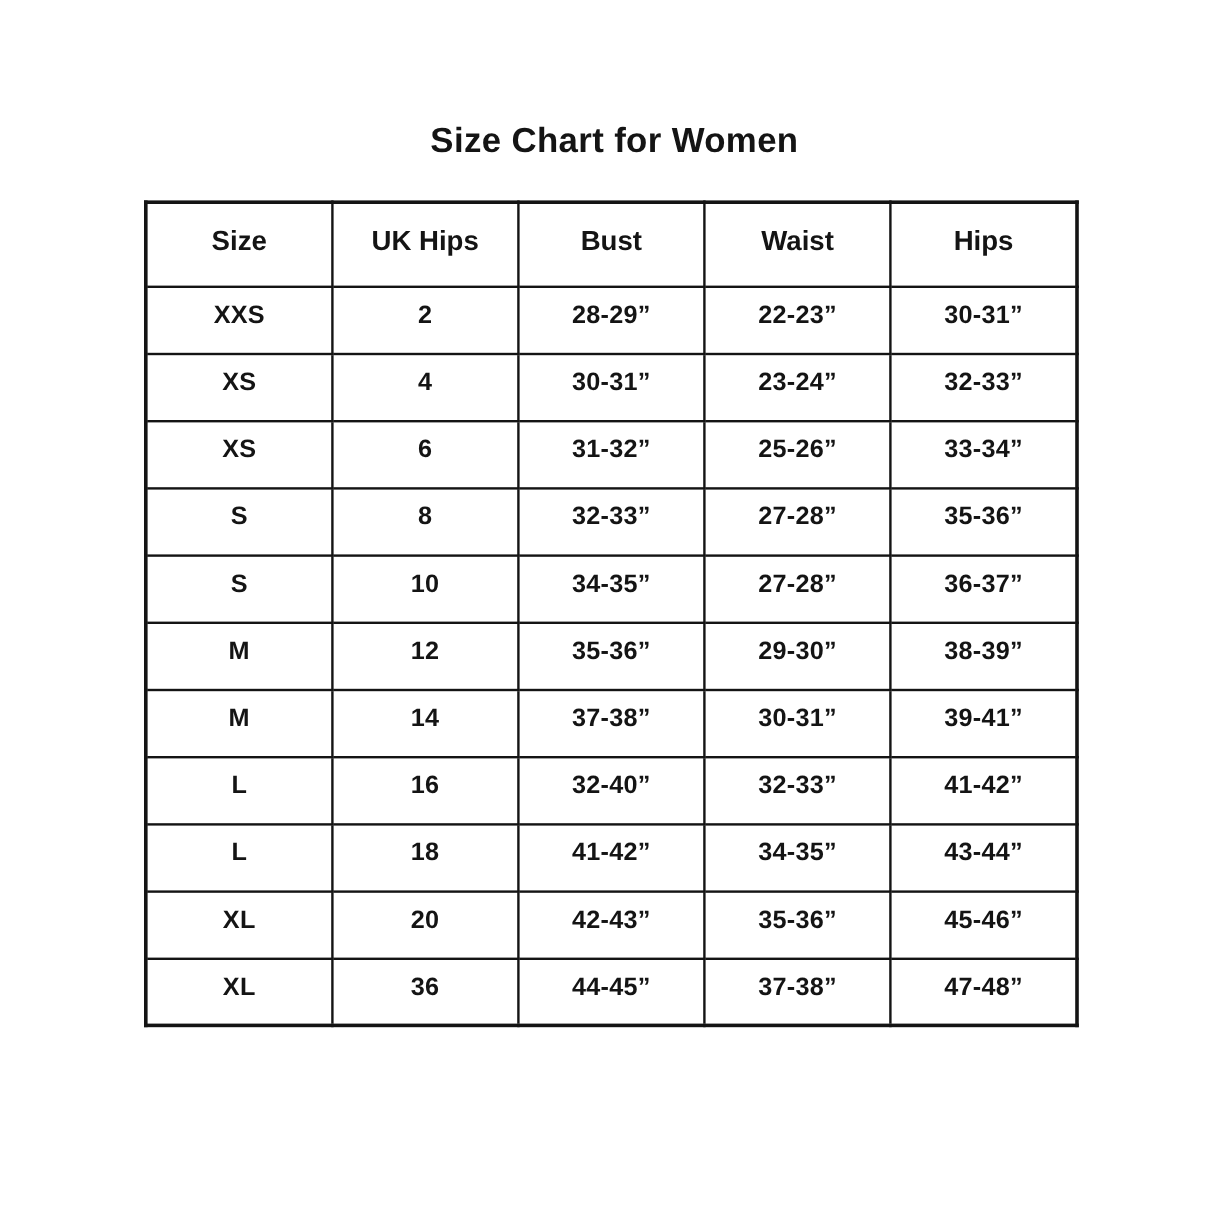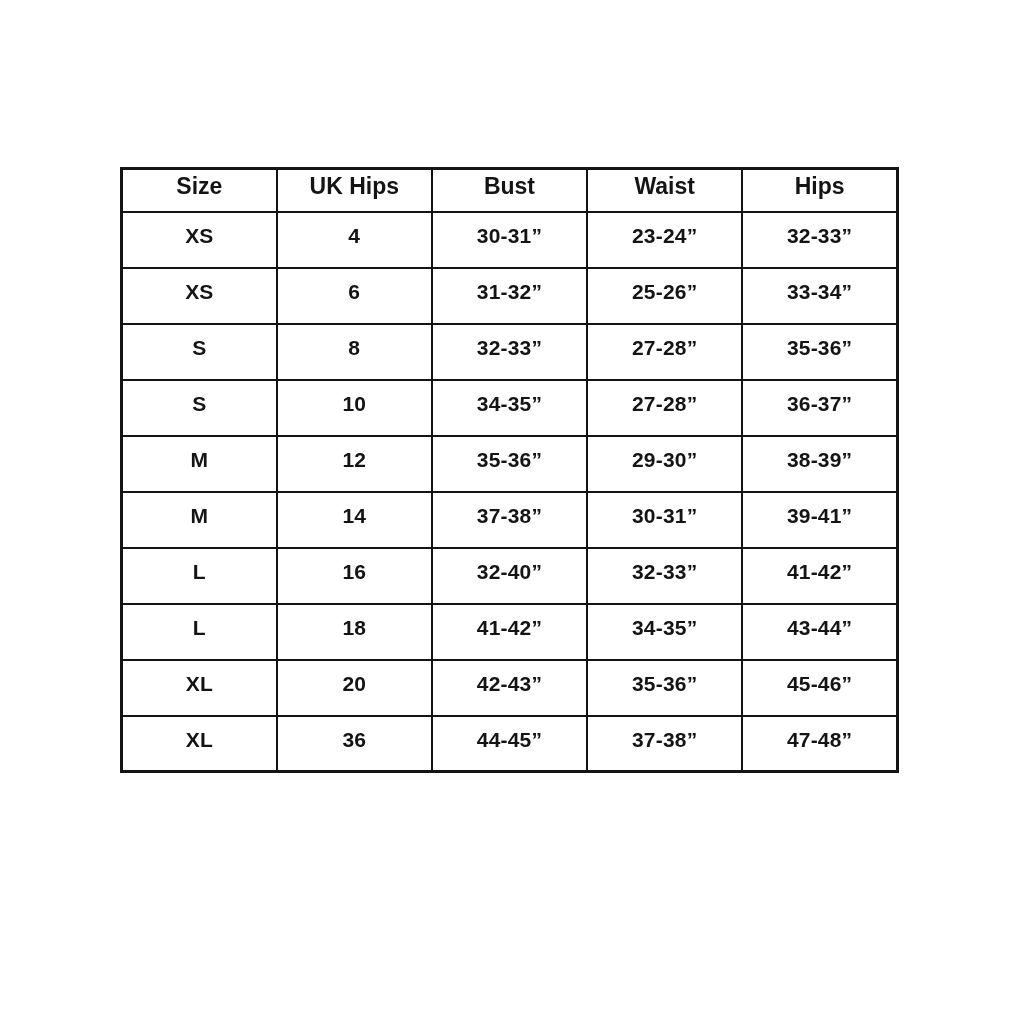--- a/index.html
+++ b/index.html
@@ -30,52 +30,60 @@
   table.size-table {
     position: absolute;
     left: 120px;
     top: 167px;
     width: 779px;
     border-collapse: collapse;
     table-layout: fixed;
     border: 3px solid #141414;
     background: #ffffff;
   }
-  .size-table thead tr { height: 43px; }
+  .size-table thead tr { height: 70px; }
   .size-table tbody tr { height: 56px; }
   .size-table th,
   .size-table td {
     border: 2px solid #141414;
     text-align: center;
     vertical-align: middle;
     font-weight: bold;
     color: #141414;
     padding: 0 4px 7px 4px;
     background: #ffffff;
   }
   .size-table th { font-size: 23px; }
   .size-table td { font-size: 21px; letter-spacing: 0.2px; }
 </style>
 </head>
 <body>
 
 <div class="page">
 
+  <h1 class="title">Size Chart for Women</h1>
 
   <table class="size-table">
     <thead>
       <tr>
         <th>Size</th>
         <th>UK Hips</th>
         <th>Bust</th>
         <th>Waist</th>
         <th>Hips</th>
       </tr>
     </thead>
     <tbody>
+      <tr>
+        <td>XXS</td>
+        <td>2</td>
+        <td>28-29”</td>
+        <td>22-23”</td>
+        <td>30-31”</td>
+      </tr>
       <tr>
         <td>XS</td>
         <td>4</td>
         <td>30-31”</td>
         <td>23-24”</td>
         <td>32-33”</td>
       </tr>
       <tr>
         <td>XS</td>
         <td>6</td>

